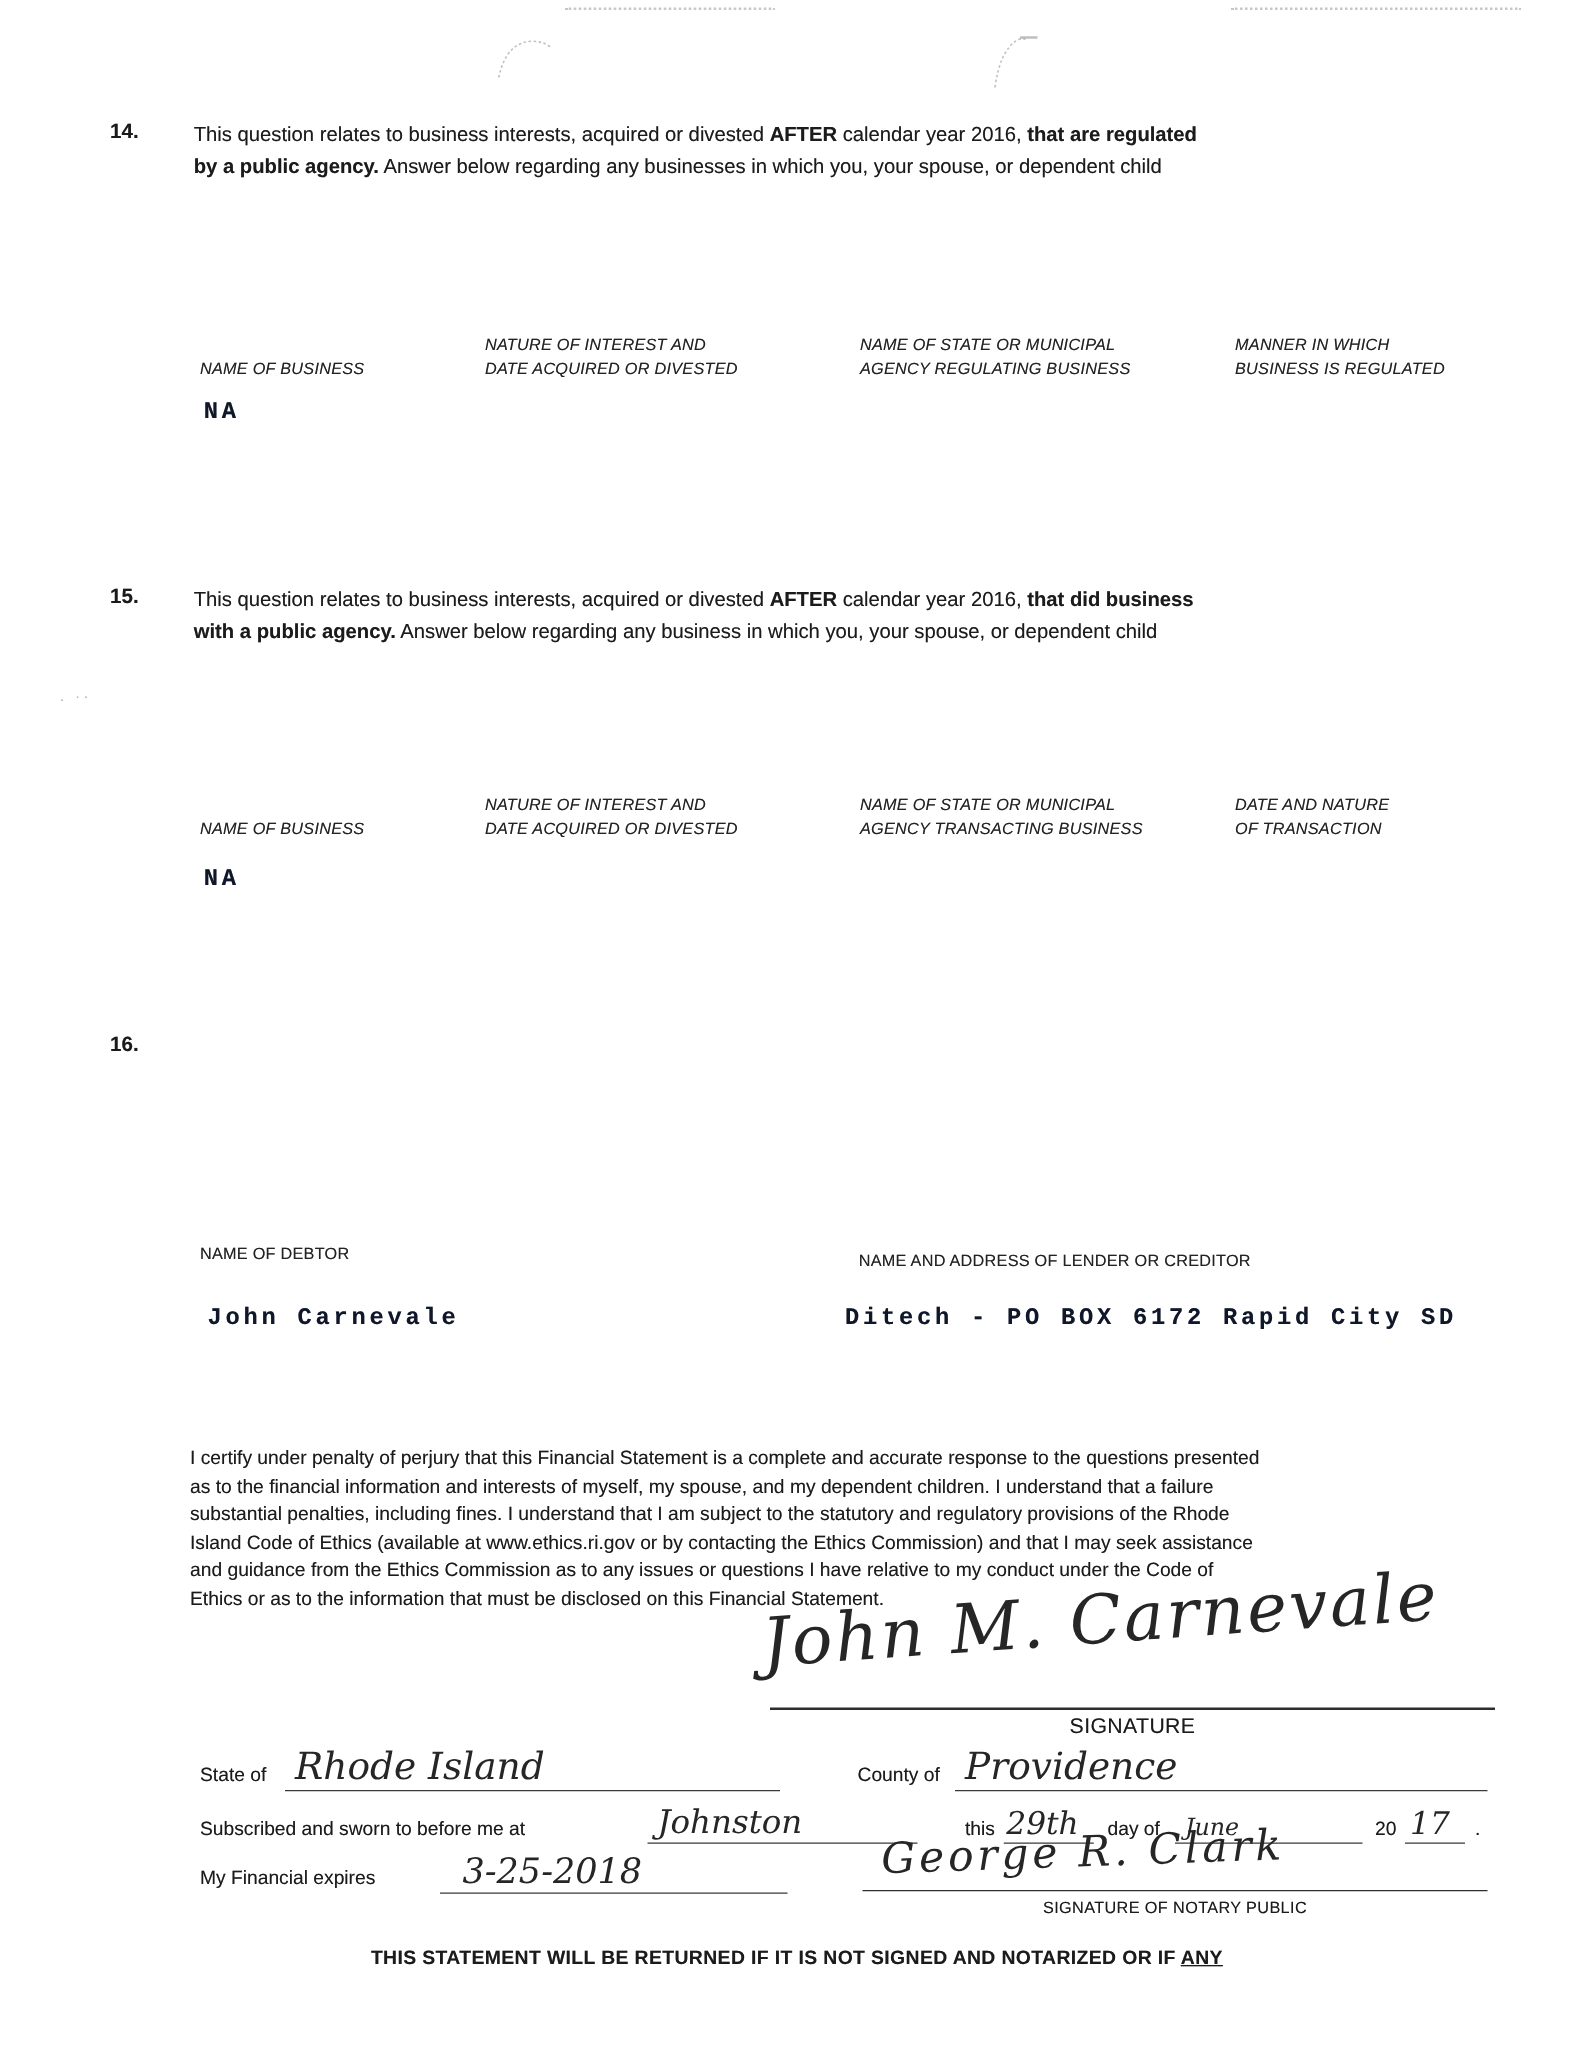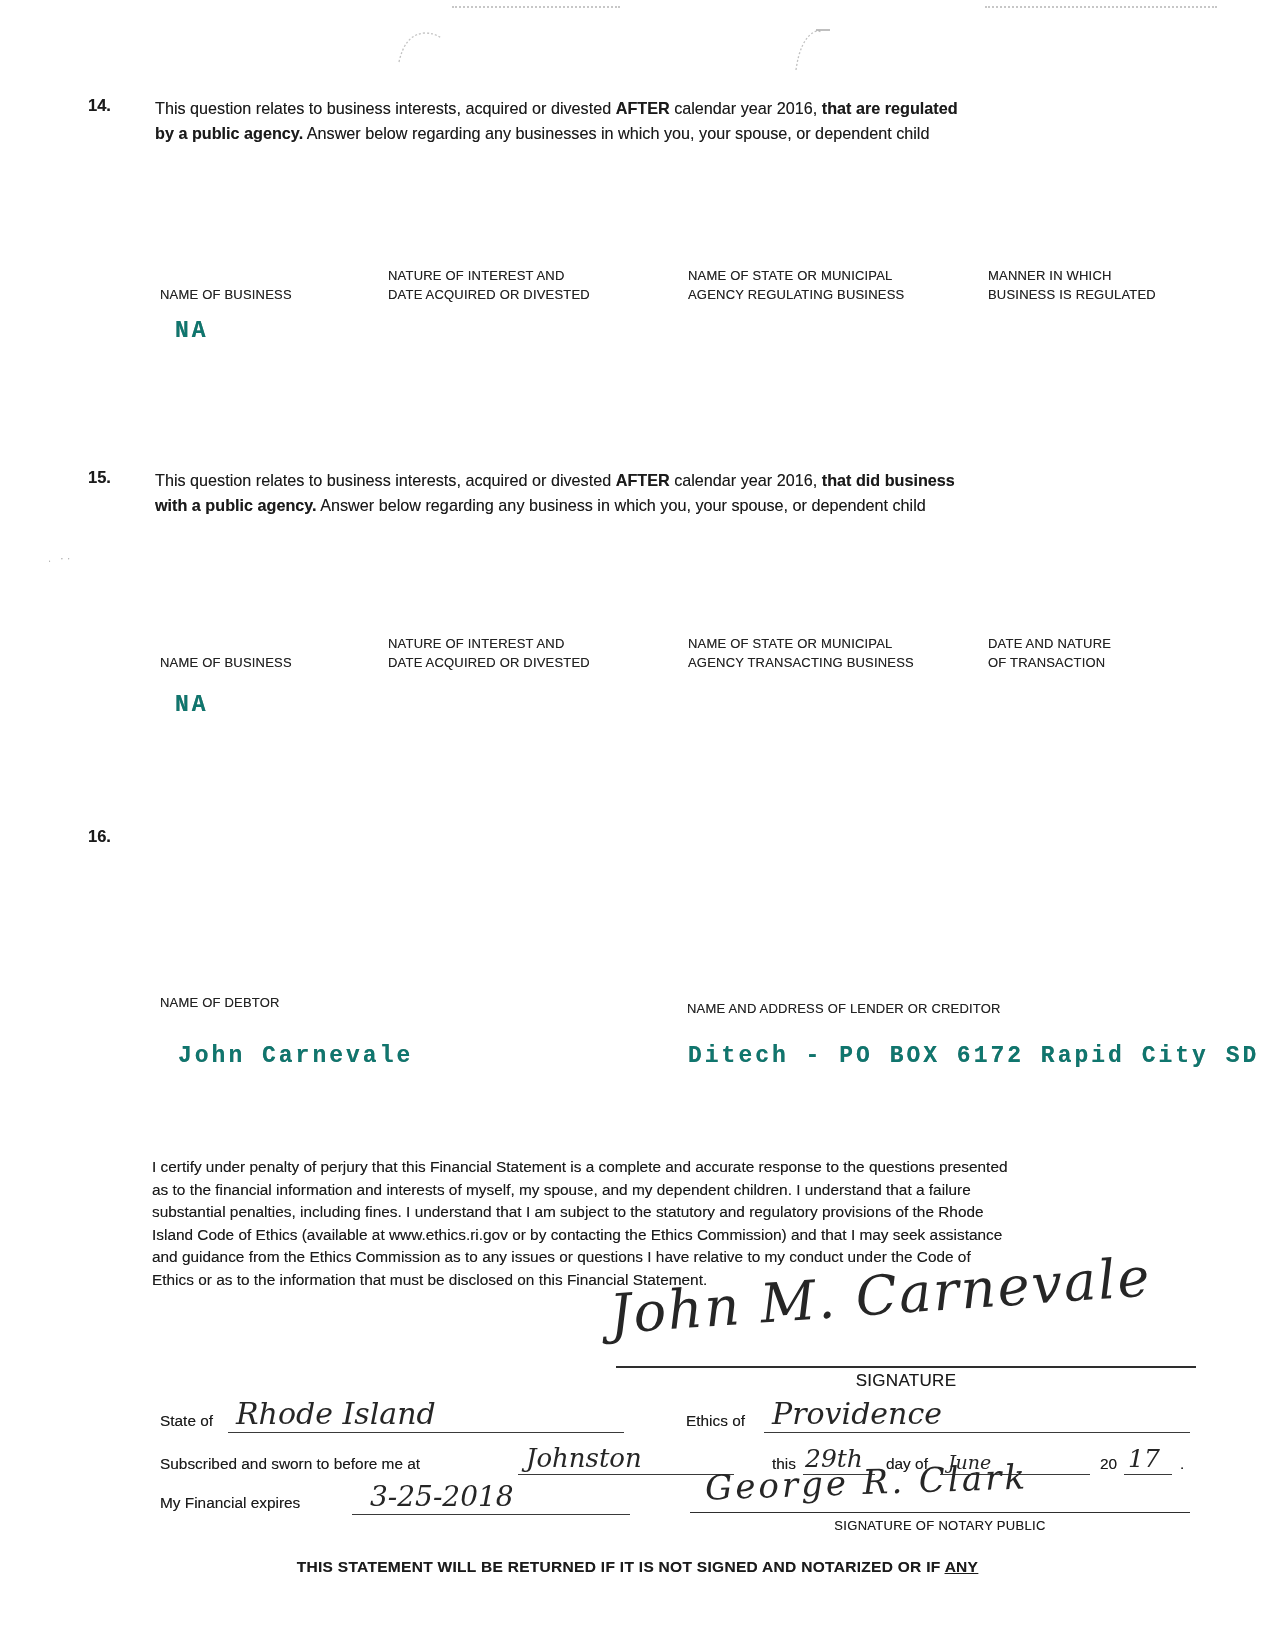--- a/index.html
+++ b/index.html
@@ -7,25 +7,25 @@
     position:relative; width:1275px; height:1650px; background:#ffffff;
     font-family:"Liberation Sans","DejaVu Sans",sans-serif; color:#1b1b1b;
     overflow:hidden; margin:0 auto;
     text-shadow:0 0 0.35px rgba(10,10,10,0.45);
   }
   .abs{position:absolute;}
   .qnum{font-weight:700; font-size:16.5px;}
   .qbody div{height:25.4px; line-height:25.4px; white-space:nowrap; font-size:16.2px;}
   .b{font-weight:700;}
   .u{text-decoration:underline;}
-  .hdr{font-size:13px; color:#232323; white-space:nowrap; letter-spacing:0.2px;}
+  .hdr{font-size:13px; color:#232323; white-space:nowrap; letter-spacing:0.2px;font-style:italic;}
   .hdr div{height:18.5px; line-height:18.5px;}
   .hdr1{font-size:13px; color:#232323; white-space:nowrap; letter-spacing:0.2px;}
   .mono{font-family:"Liberation Mono","DejaVu Sans Mono",monospace; font-weight:700;
-        font-size:23px; letter-spacing:3px; white-space:nowrap; color:#0f766e;margin-left:12px;}
+        font-size:19px; letter-spacing:3px; white-space:nowrap; color:#0f172a;}
   .cert div{height:22.6px; line-height:22.6px; white-space:nowrap; font-size:15.4px;}
   .lab{font-size:15.4px; white-space:nowrap;}
   .script{font-family:"DejaVu Serif","Liberation Serif",serif; font-style:italic;
           color:#262626; white-space:nowrap; text-shadow:none;}
   .blank{border-bottom:1.6px solid #3a3a3a;}
   .blank .script{position:absolute; left:8px; bottom:1px;}
   .sigline{border-top:2px solid #2e2e2e;}
   .footer-line{width:1275px; text-align:center; font-weight:700; font-size:15.5px;
                letter-spacing:0.3px; height:25px; line-height:25px;}
   .artifact{opacity:0.55;}
@@ -133,21 +133,21 @@
     </div>
 
   <div class="abs script" style="left:612px;top:1283px;font-size:54px;letter-spacing:2px;transform:rotate(-4deg);transform-origin:left bottom;">John M. Carnevale</div>
   <div class="abs sigline" style="left:616px;top:1366px;width:580px;"></div>
   <div class="abs" style="left:616px;top:1371px;width:580px;text-align:center;font-size:17px;letter-spacing:0.3px;">SIGNATURE</div>
 
   <div class="abs lab" style="left:160px;top:1412px;">State of</div>
   <div class="abs blank" style="left:228px;top:1400px;width:396px;height:32px;">
     <span class="script" style="font-size:30px;">Rhode Island</span>
   </div>
-  <div class="abs lab" style="left:686px;top:1412px;">Ethics of</div>
+  <div class="abs lab" style="left:686px;top:1412px;">County of</div>
   <div class="abs blank" style="left:764px;top:1400px;width:426px;height:32px;">
     <span class="script" style="font-size:30px;">Providence</span>
   </div>
 
   <div class="abs lab" style="left:160px;top:1455px;">Subscribed and sworn to before me at</div>
   <div class="abs blank" style="left:518px;top:1444px;width:216px;height:30px;">
     <span class="script" style="font-size:26px;">Johnston</span>
   </div>
   <div class="abs lab" style="left:772px;top:1455px;">this</div>
   <div class="abs blank" style="left:803px;top:1444px;width:72px;height:30px;">

